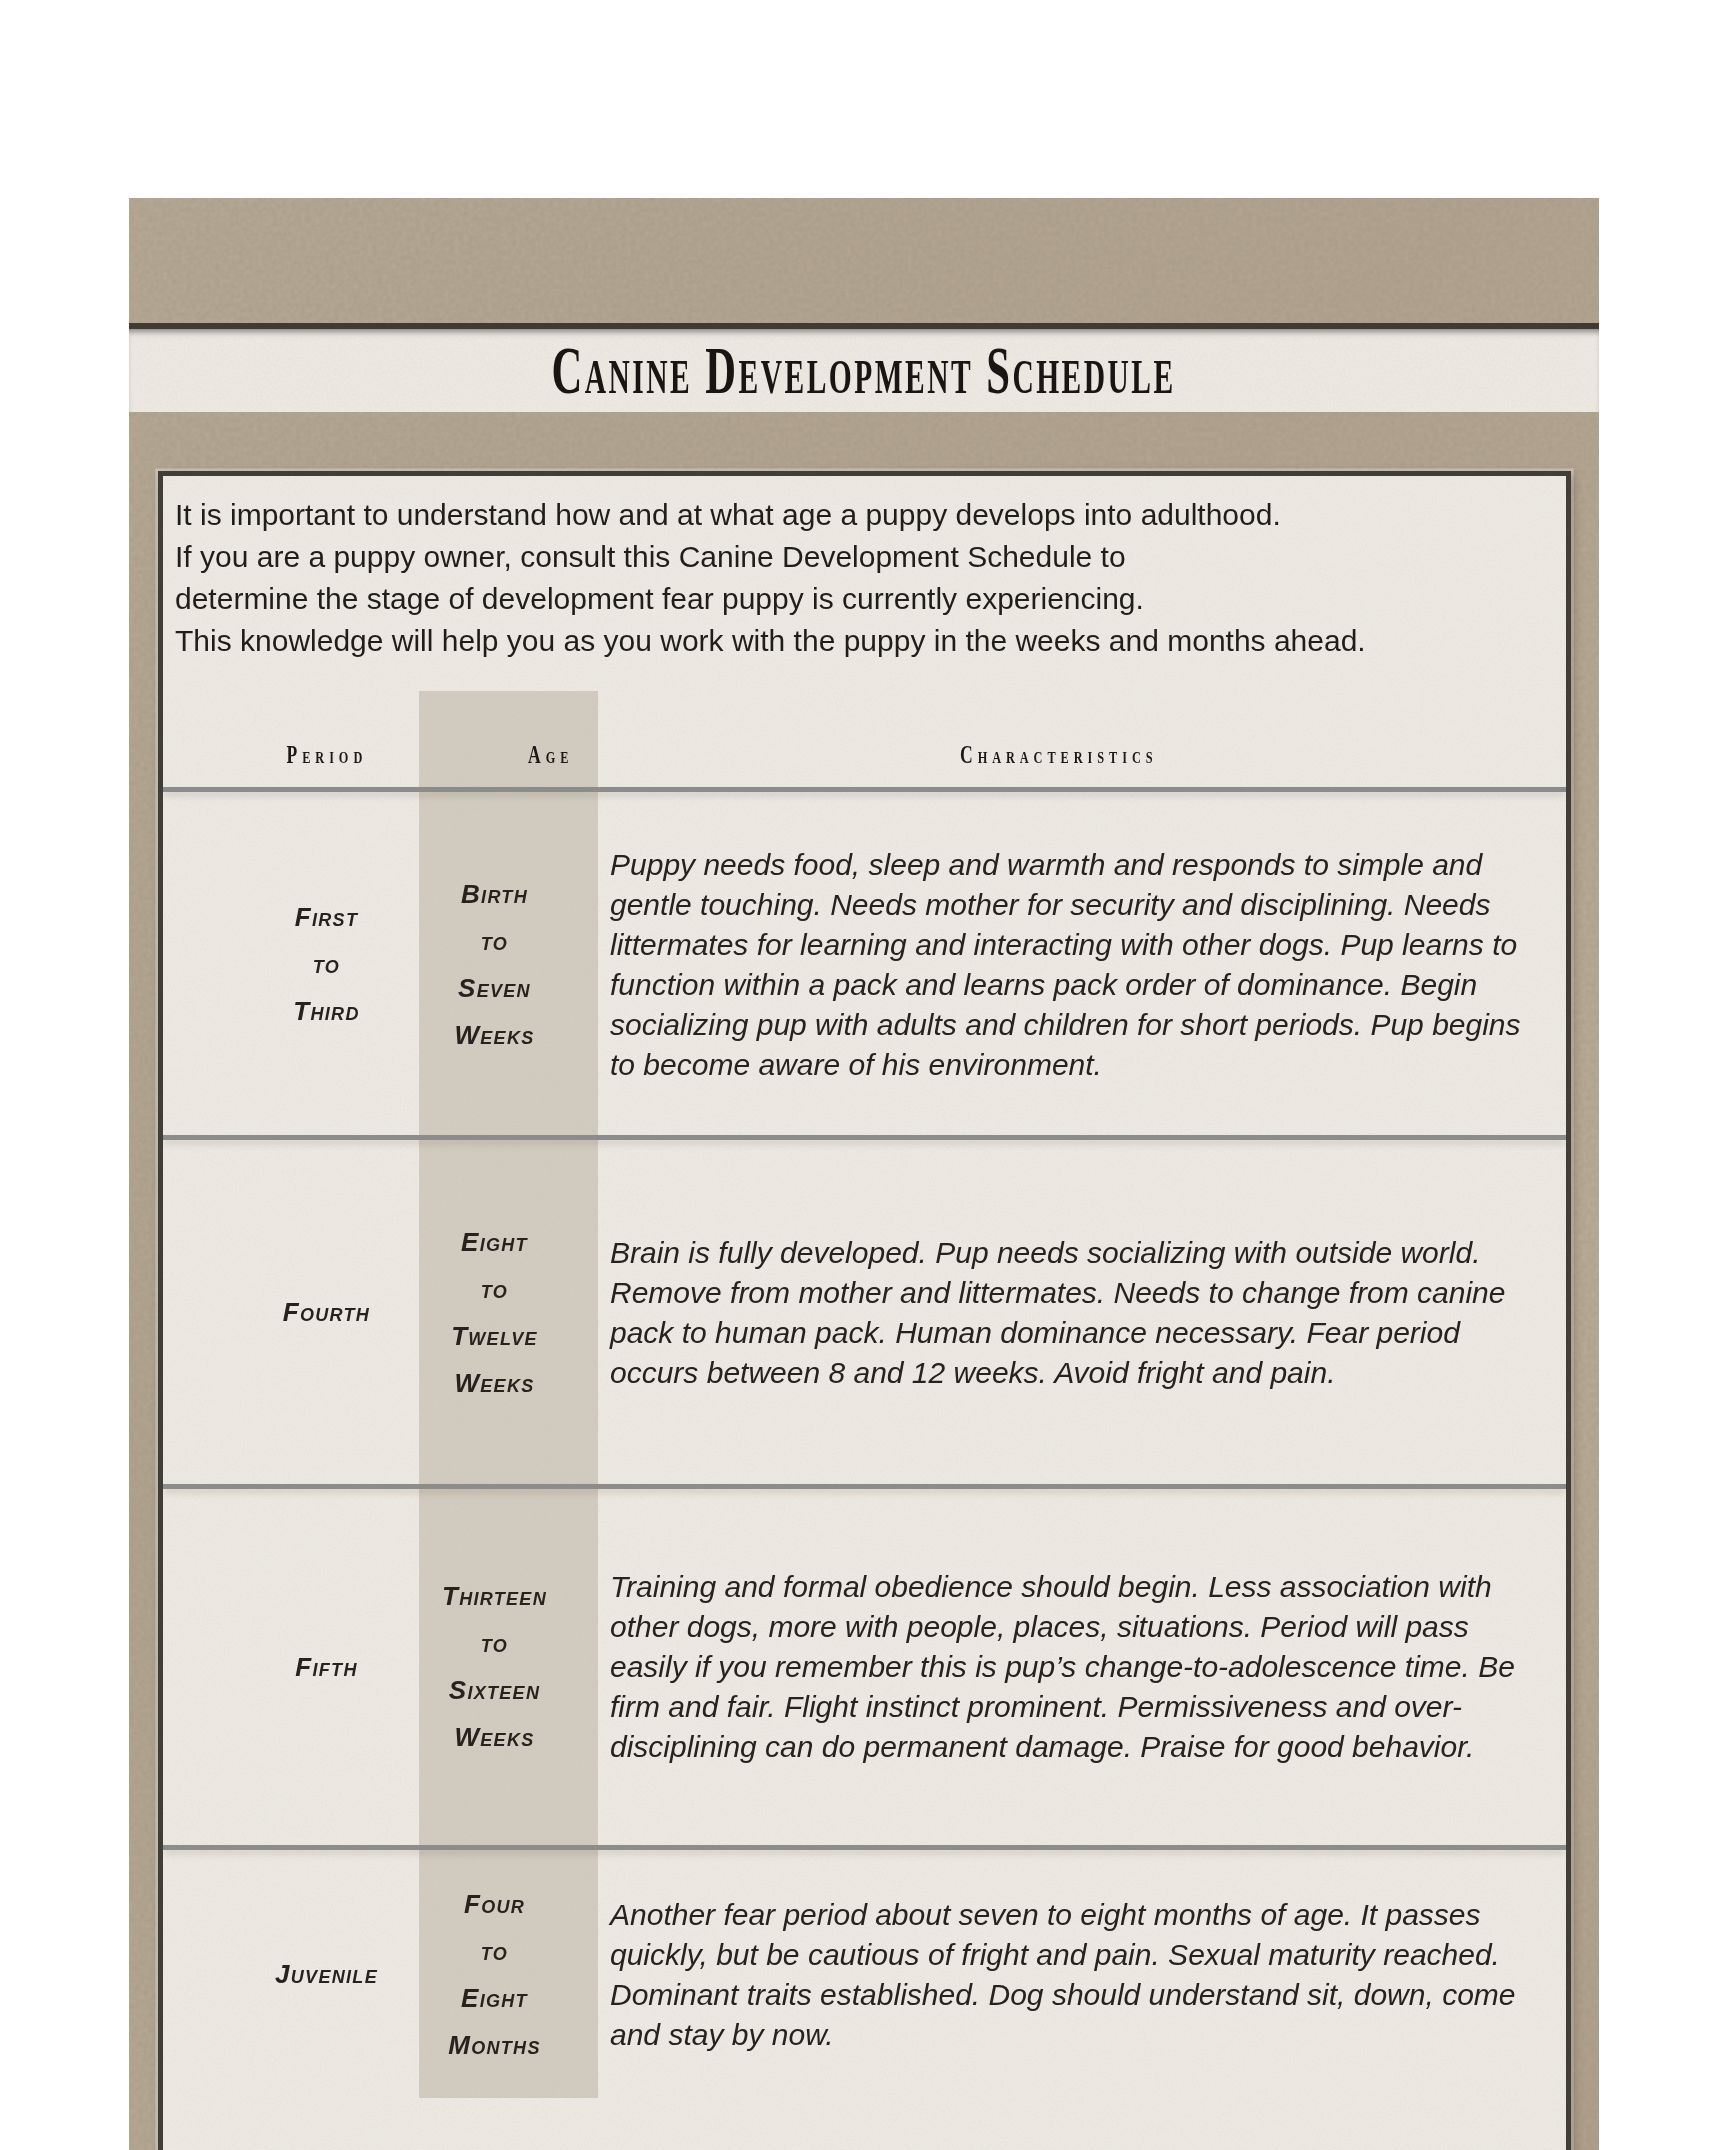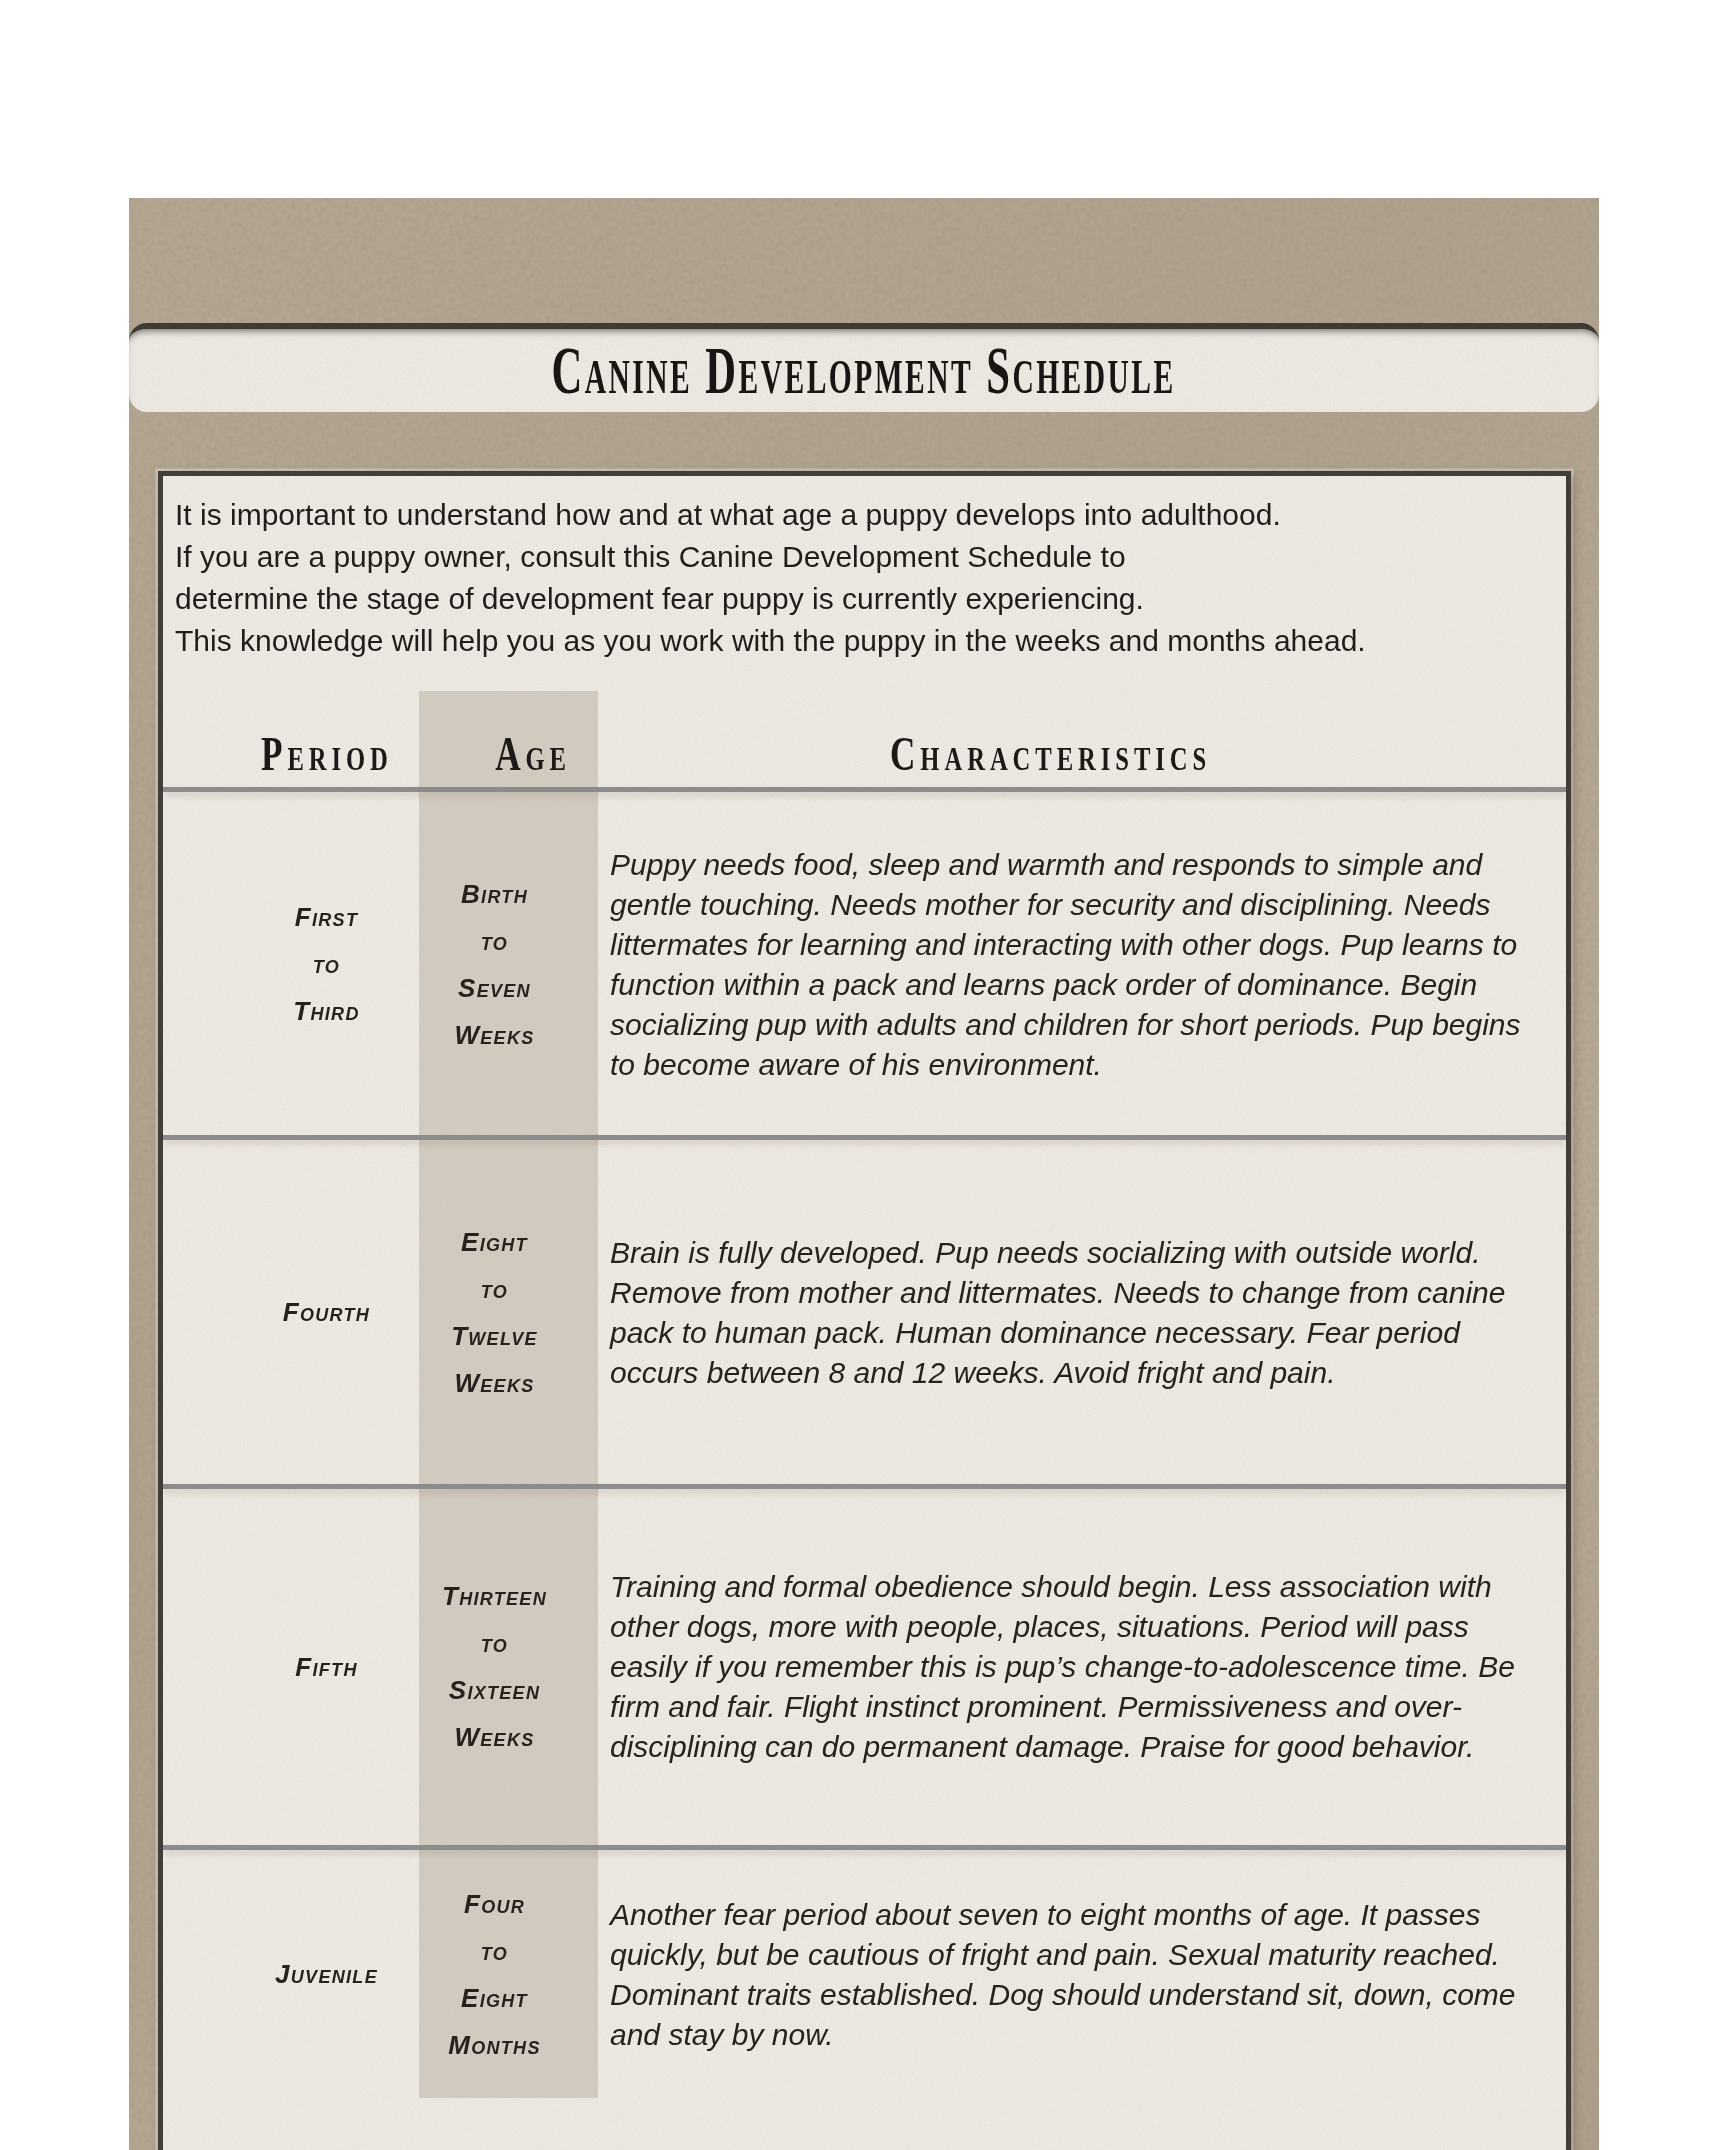--- a/index.html
+++ b/index.html
@@ -15,21 +15,20 @@
   }
   svg.tex{position:absolute;left:0;top:0;width:100%;height:100%;pointer-events:none;}
   
   .title-band{
     position:absolute;left:0;top:125px;width:100%;height:83px;
     background:#efece6;
     border-top:6px solid #3e3a34;
     box-shadow:inset 0 6px 6.9px -3.4px rgba(35,30,25,.55);
     display:flex;align-items:center;justify-content:center;
     overflow:hidden;
-    border-radius:18px;
   }
   .title-text{
     position:relative;z-index:2;
     font-family:"Liberation Serif",serif;font-weight:700;
     font-variant:small-caps;font-size:52px;line-height:1;
     letter-spacing:3px;color:#181512;
     display:inline-block;transform:scale(0.82,1.32);transform-origin:center;
     white-space:nowrap;
   }
   
@@ -44,21 +43,21 @@
     position:absolute;left:12px;top:18px;width:100%;text-align:left;z-index:2;
     font-size:30px;line-height:42px;color:#211d1a;
   }
   .age-stripe{
     position:absolute;left:256px;top:215px;width:179px;height:1407px;
     background:rgba(158,143,120,.33);z-index:1;
   }
   .thead{position:absolute;left:0;top:249px;width:100%;height:57px;z-index:2;}
   .th{
     font-family:"Liberation Serif",serif;font-weight:700;font-variant:small-caps;
-    font-size:40px;letter-spacing:5.6px;color:#1d1916;line-height:1;
+    font-size:20px;letter-spacing:5.6px;color:#1d1916;line-height:1;
   }
   .th-wrap{position:absolute;height:100%;display:flex;align-items:center;}
   .th-period{left:0;width:327px;justify-content:center;}
   .th-age{left:256px;width:157px;justify-content:flex-end;}
   .th-chars{left:447px;width:925px;justify-content:center;}
   .th .cond{display:inline-block;transform:scale(0.88,1.22);transform-origin:center;white-space:nowrap;}
   .th-chars .cond{transform-origin:left center;}
   .rule{
     position:absolute;left:0;width:100%;height:5.2px;background:#8c8c8c;z-index:2;
     box-shadow:0 4.3px 6px -1.7px rgba(90,75,55,.55);

